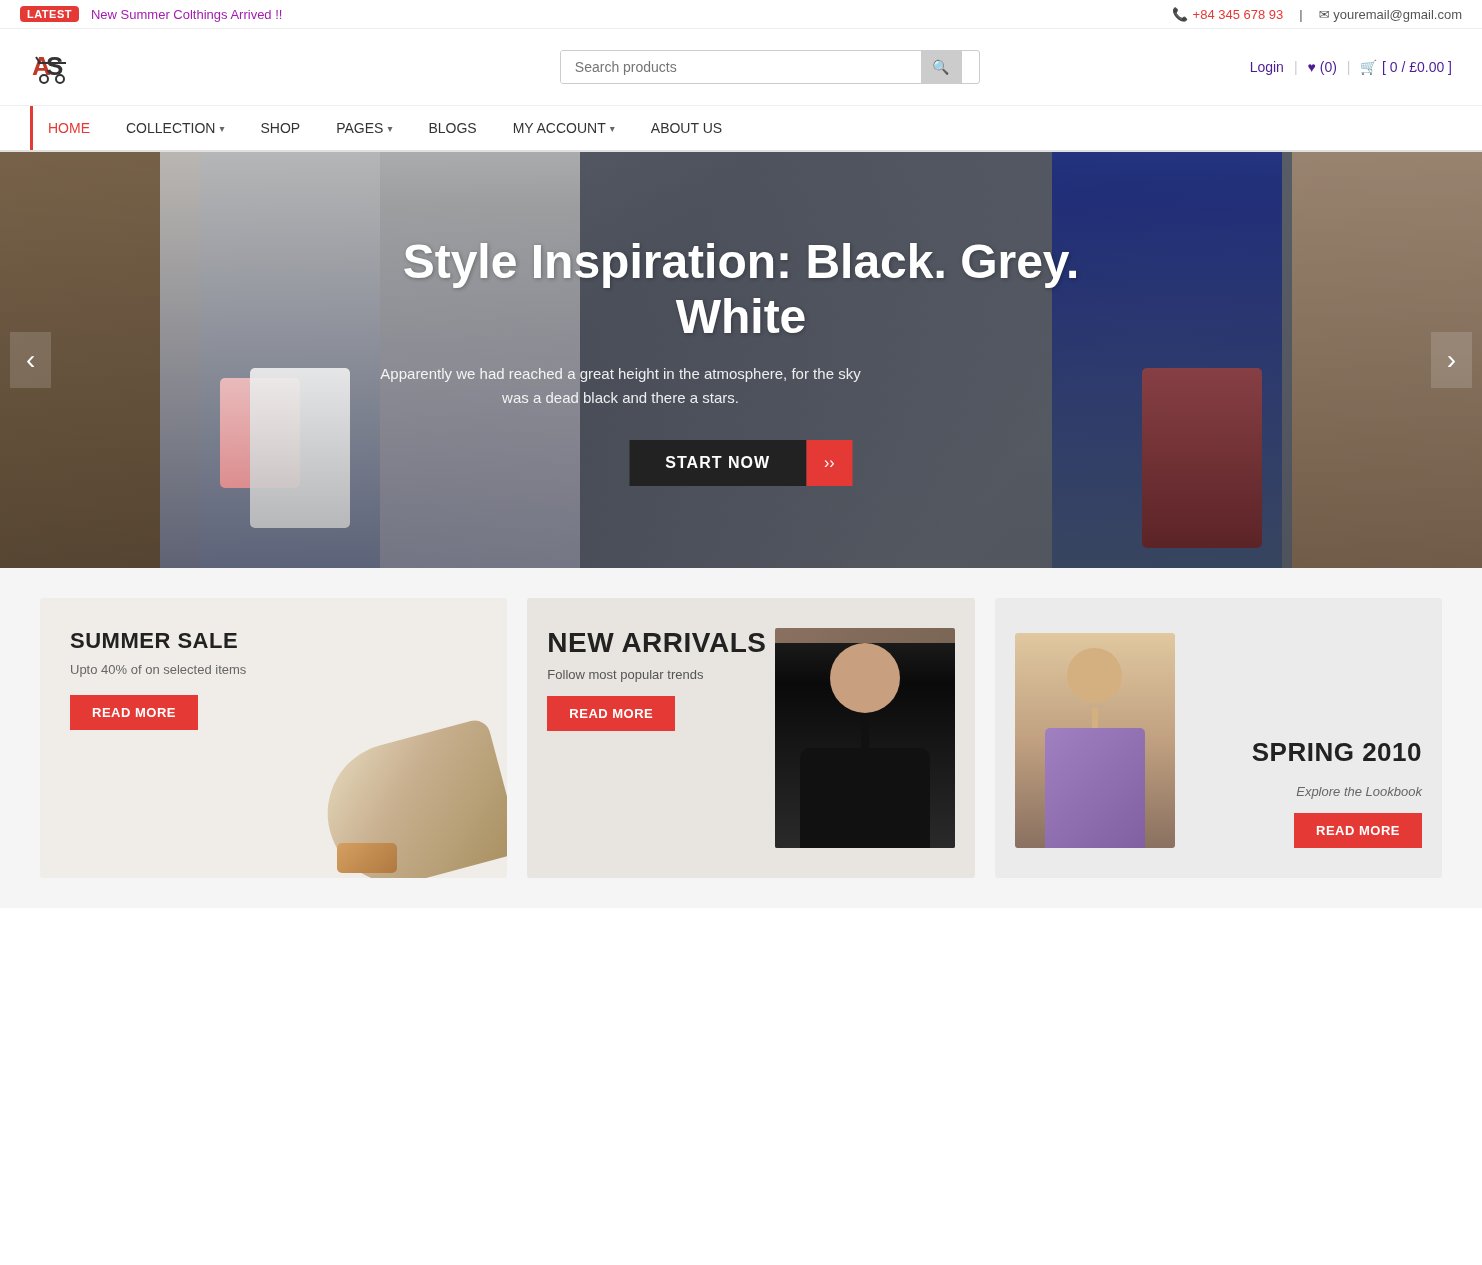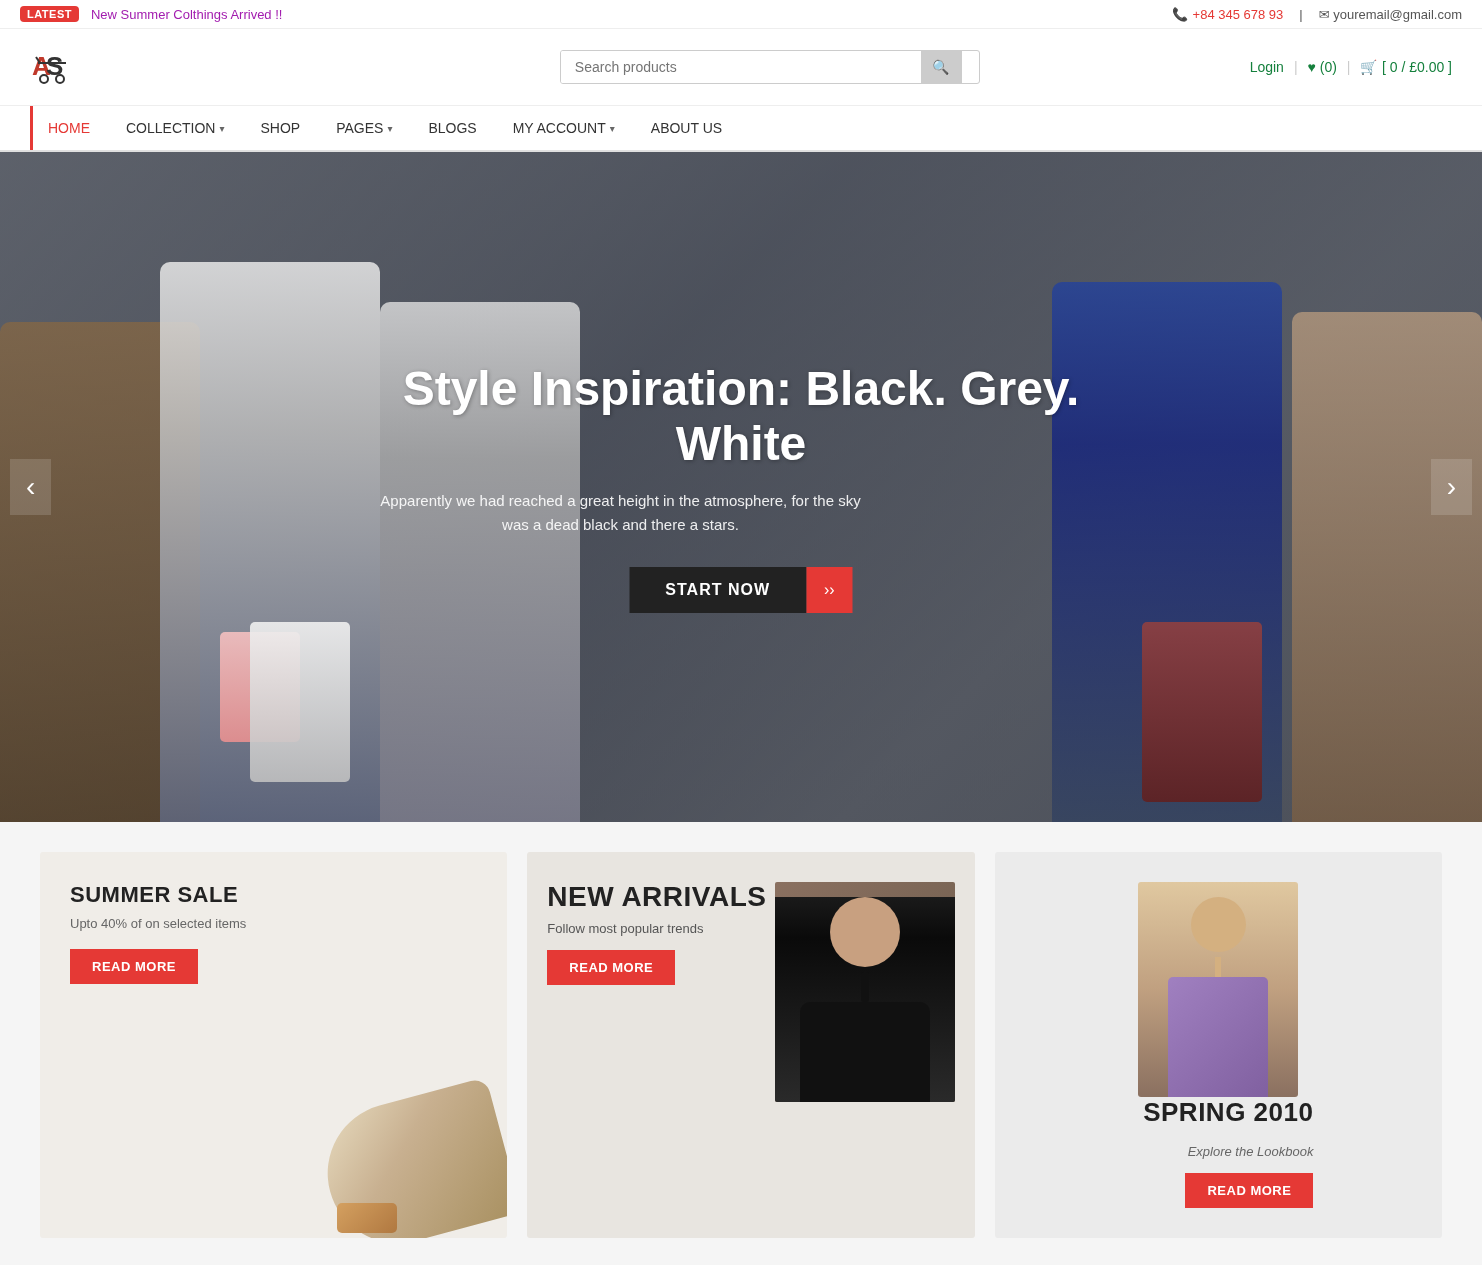--- a/index.html
+++ b/index.html
@@ -98,21 +98,21 @@
       color: #555;
       font-size: 14px;
     }
     .header-right {
       display: flex;
       align-items: center;
       gap: 10px;
       font-size: 14px;
       color: #333;
     }
-    .header-right a { color: #15803d; text-decoration: none; }
+    .header-right a { color: #4c1d95; text-decoration: none; }
     .header-sep { color: #ccc; }
     .cart-btn {
       display: flex;
       align-items: center;
       gap: 4px;
       color: #333;
       font-size: 14px;
     }
 
     
@@ -140,21 +140,21 @@
       border-left: 3px solid #e53935;
       padding-left: 15px;
       justify-content: flex-end;
     }
     .nav-arrow { font-size: 10px; color: #666; }
 
     
     .hero {
       position: relative;
       width: 100%;
-      height: 670px;
+      height: 416px;
       overflow: hidden;
       background: #d946ef;
     }
     .hero-bg {
       width: 100%;
       height: 100%;
       background: linear-gradient(135deg, #7a7d85 0%, #4a4e5a 40%, #6a6d75 70%, #5a5e68 100%);
       position: absolute;
       top: 0; left: 0;
     }
@@ -249,22 +249,22 @@
       padding: 30px 30px 20px 30px;
     }
     .promo-card.middle {
       background: #e8e5e0;
       flex-direction: row;
       align-items: flex-start;
       padding: 30px 20px;
     }
     .promo-card.right {
       background: #ebebeb;
-      flex-direction: column;
-      align-items: center;
+      flex-direction: row;
+      align-items: flex-end;
       padding: 30px 20px;
     }
     .promo-card h2 {
       font-size: 22px;
       font-weight: 900;
       color: #222;
       margin-bottom: 8px;
       letter-spacing: 0.5px;
     }
     .promo-card p {

